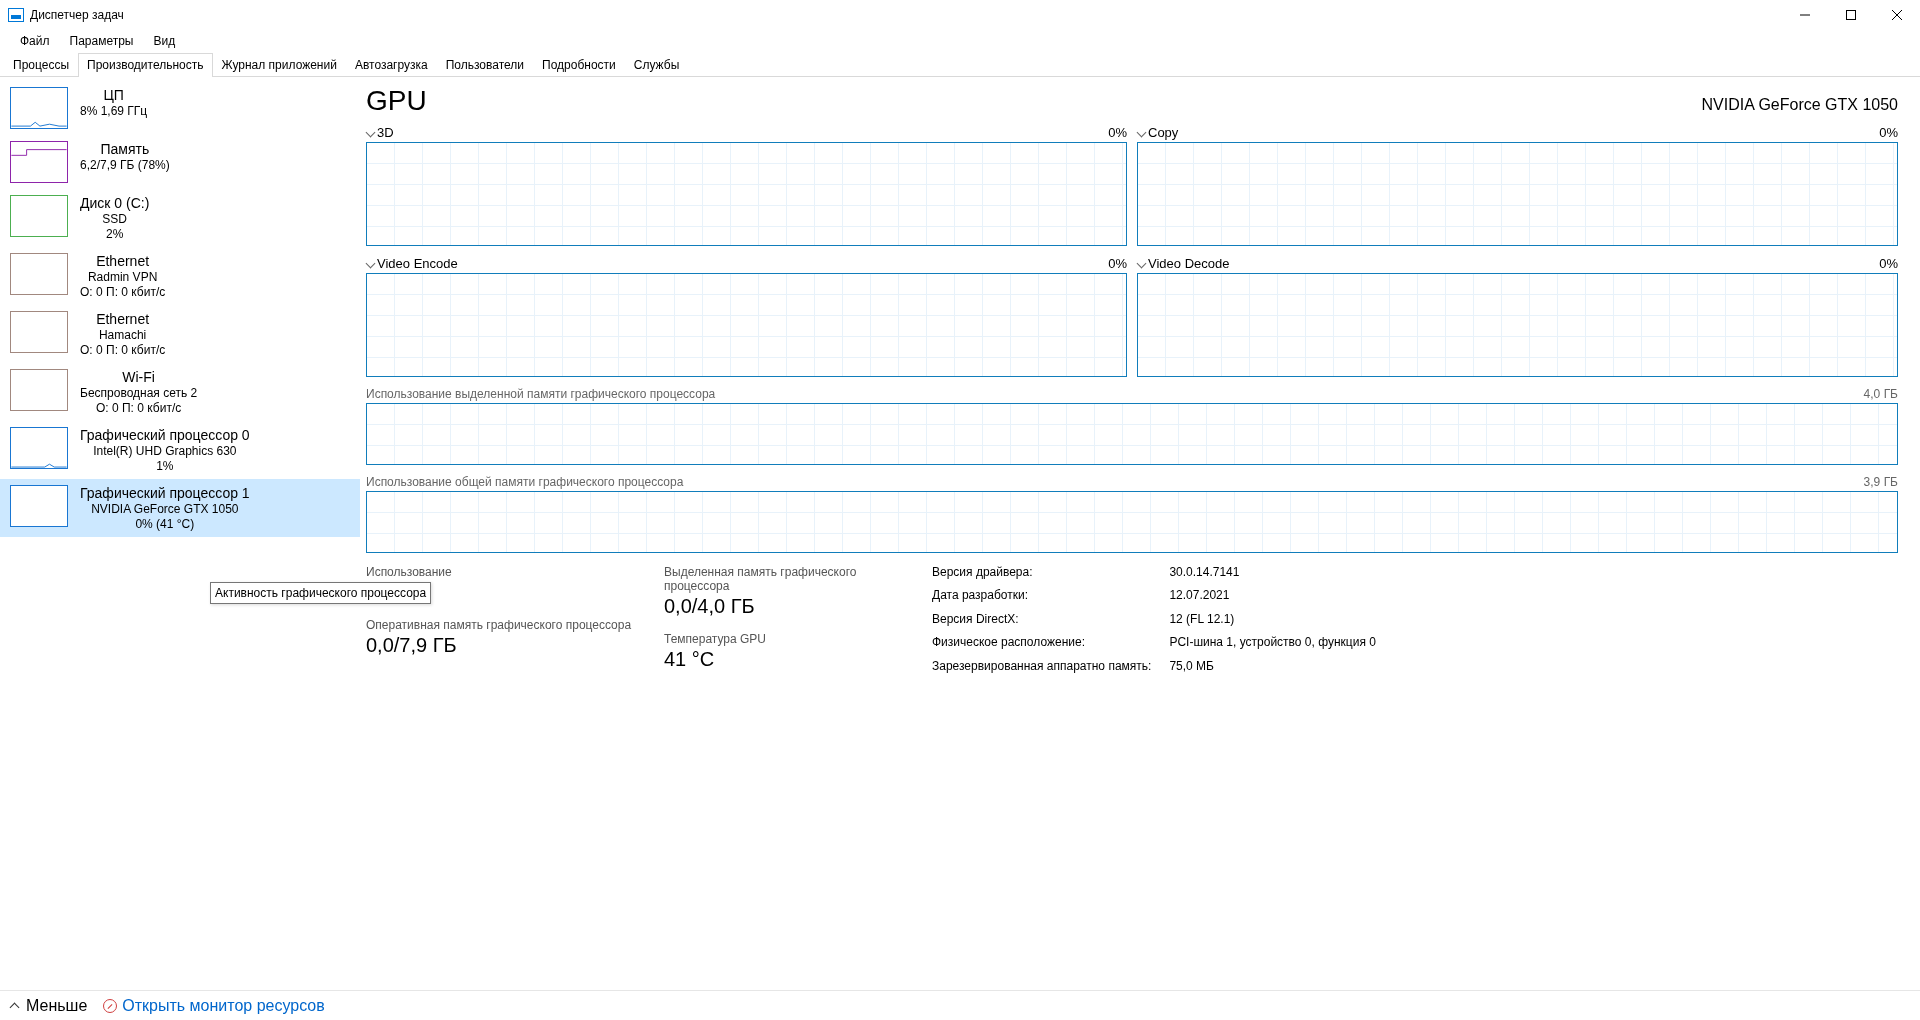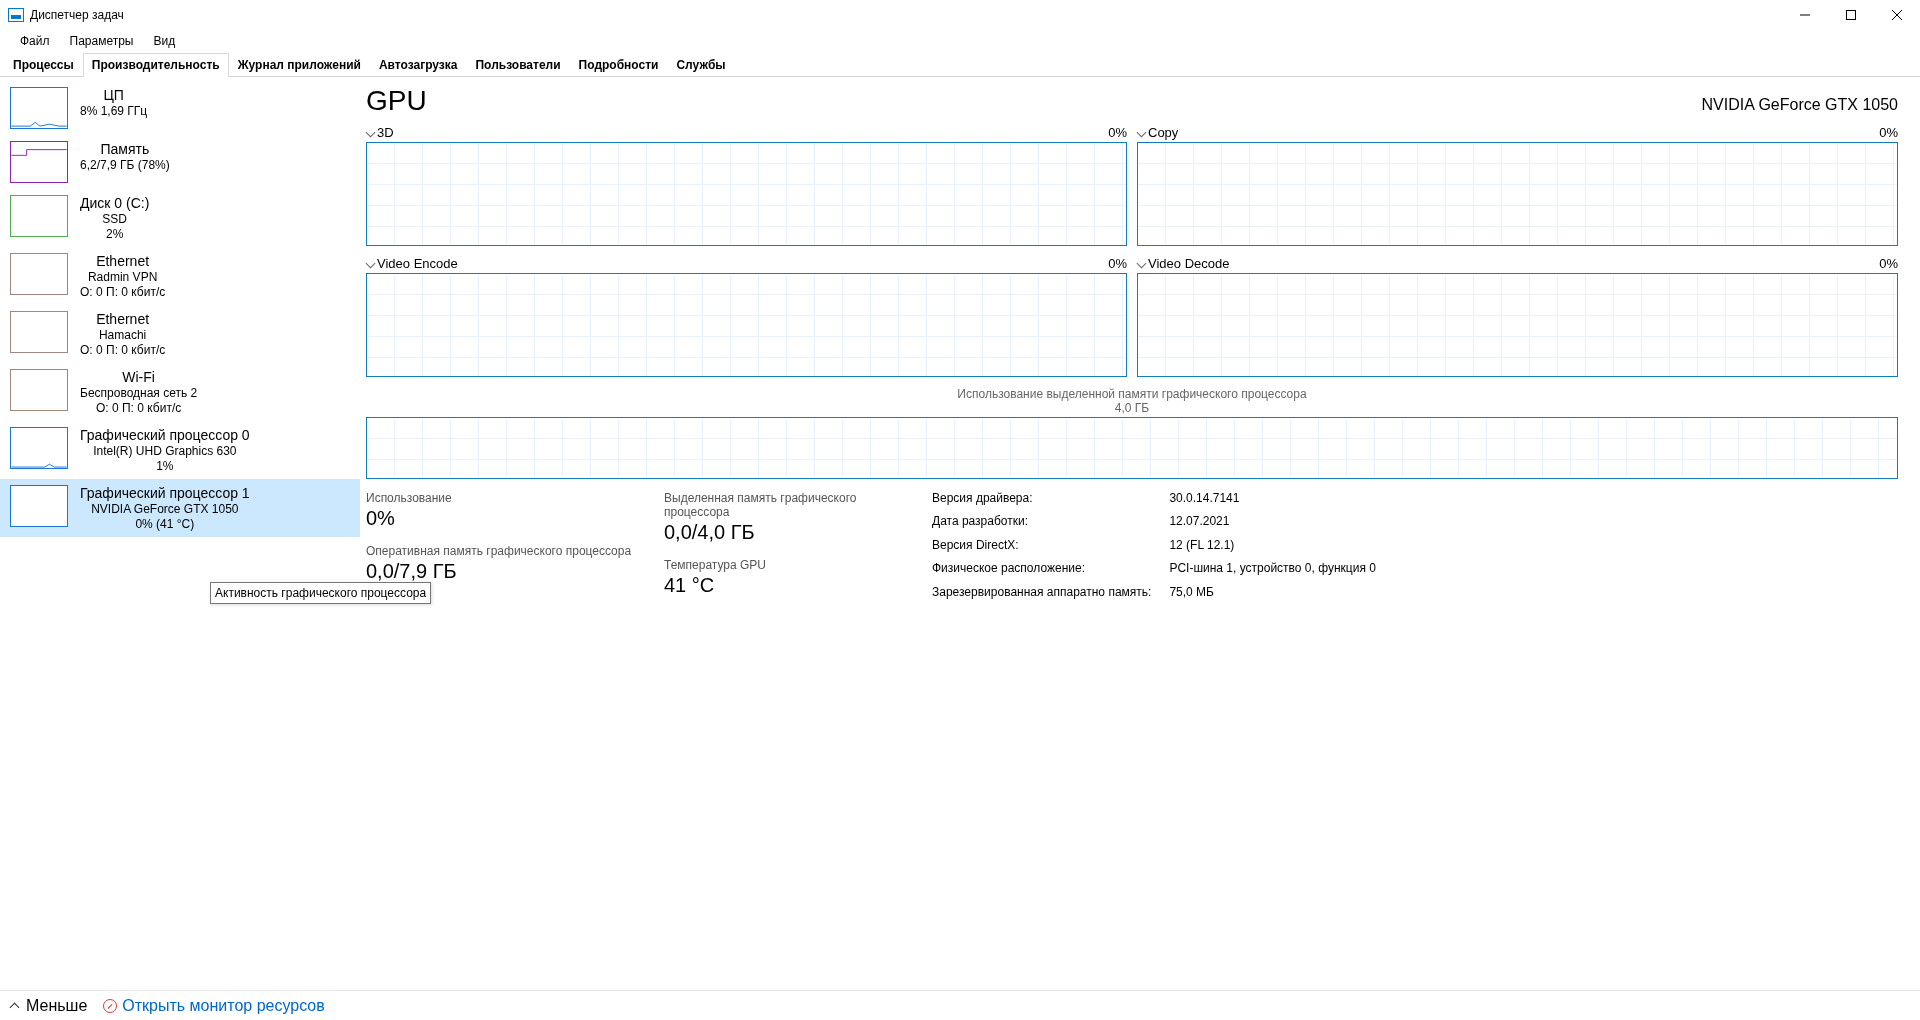--- a/index.html
+++ b/index.html
@@ -7,21 +7,21 @@
 .titlebar { height: 30px; display: flex; align-items: center; padding-left: 8px; }
 .titlebar-icon { width: 16px; height: 14px; border: 1px solid #0078d7; margin-right: 6px; display: inline-block; position: relative; background: #fff; }
 .titlebar-icon::after { content: ''; position: absolute; left: 2px; right: 2px; bottom: 2px; height: 4px; background: #0078d7; }
 .titlebar-text { font-size: 12px; }
 .win-controls { margin-left: auto; display: flex; }
 .win-btn { width: 46px; height: 30px; display: flex; align-items: center; justify-content: center; font-size: 13px; cursor: default; }
 .menubar { height: 22px; display: flex; align-items: center; padding-left: 12px; gap: 4px; }
 .menubar-item { padding: 2px 8px; cursor: default; font-size: 12px; }
 .menubar-item u { text-decoration: underline; }
 .tabbar { height: 25px; display: flex; align-items: stretch; border-bottom: 1px solid #d9d9d9; padding-left: 4px; gap: 0; }
-.tab { padding: 4px 8px; font-size: 12px; border: 1px solid transparent; border-bottom: none; cursor: default; position: relative; top: 1px; font-weight: bold; }
+.tab { padding: 4px 8px; font-size: 12px; border: 1px solid transparent; border-bottom: none; cursor: default; position: relative; top: 1px; }
 .tab.active { border-color: #d9d9d9; background: #fff; }
 .content { flex: 1; display: flex; overflow: hidden; }
 .sidebar { width: 360px; display: flex; flex-direction: column; overflow-y: auto; padding-top: 4px; }
 .side-item { display: flex; align-items: flex-start; padding: 6px 10px; gap: 12px; cursor: default; text-align: center; }
 .side-item.selected { background: #cce8ff; }
 .thumb { width: 58px; height: 42px; border: 1px solid; flex-shrink: 0; position: relative; background: #fff; }
 .thumb-cpu { border-color: #1976d2; }
 .thumb-mem { border-color: #8e24aa; }
 .thumb-disk { border-color: #4caf50; }
 .thumb-eth { border-color: #a1887f; }
@@ -36,21 +36,21 @@
 .main-title { font-size: 28px; font-weight: 400; }
 .main-sub { font-size: 16px; }
 .charts-grid { display: grid; grid-template-columns: 1fr 1fr; gap: 10px; padding-left: 6px; }
 .chart-block { display: flex; flex-direction: column; }
 .chart-hdr { display: flex; align-items: center; justify-content: space-between; font-size: 13px; margin-bottom: 2px; }
 .chart-hdr-left { display: flex; align-items: center; gap: 3px; }
 .chev { display: inline-block; width: 8px; height: 8px; position: relative; }
 .chev::before { content: ''; position: absolute; width: 6px; height: 6px; border-left: 1px solid #666; border-bottom: 1px solid #666; transform: rotate(-45deg); top: 0; left: 1px; }
 .chart-box { border: 1px solid #117dbb; height: 104px; background: repeating-linear-gradient(to right, transparent, transparent 27px, #e8f2fa 27px, #e8f2fa 28px), repeating-linear-gradient(to bottom, transparent, transparent 20px, #e8f2fa 20px, #e8f2fa 21px); }
 .wide-chart { grid-column: 1 / -1; }
-.wide-chart .chart-hdr { color: #666; font-size: 12px; flex-direction: column; }
+.wide-chart .chart-hdr { color: #666; font-size: 12px; }
 .wide-chart .chart-box { height: 62px; }
 .stats { display: flex; padding: 12px 0 0 6px; gap: 18px; }
 .stats-col { display: flex; flex-direction: column; gap: 6px; }
 .stat-group { margin-bottom: 8px; }
 .stat-label { font-size: 12px; color: #555; margin-bottom: 2px; }
 .stat-value { font-size: 20px; }
 .kv-table { display: grid; grid-template-columns: auto auto; column-gap: 18px; row-gap: 3px; font-size: 12px; }
 .kv-label { color: #000; }
 .kv-val { color: #000; }
 .footer { height: 30px; border-top: 1px solid #e6e6e6; display: flex; align-items: center; padding: 0 10px; gap: 16px; font-size: 16px; }
@@ -232,20 +232,27 @@
       </div>
 
     <div class="charts-grid" style="margin-top:10px;" id="memcharts">
         <div class="chart-block wide-chart">
           <div class="chart-hdr">
             <span>Использование выделенной памяти графического процессора</span>
             <span>4,0 ГБ</span>
           </div>
           <div class="chart-box"></div>
         </div>
+        <div class="chart-block wide-chart">
+          <div class="chart-hdr">
+            <span>Использование общей памяти графического процессора</span>
+            <span>3,9 ГБ</span>
+          </div>
+          <div class="chart-box"></div>
+        </div>
       </div>
 
     <div class="stats">
       <div class="stats-col" style="width:280px;" id="stats-left">
           <div class="stat-group">
             <div class="stat-label">Использование</div>
             <div class="stat-value">0%</div>
           </div>
           <div class="stat-group">
             <div class="stat-label">Оперативная память графического процессора</div>

